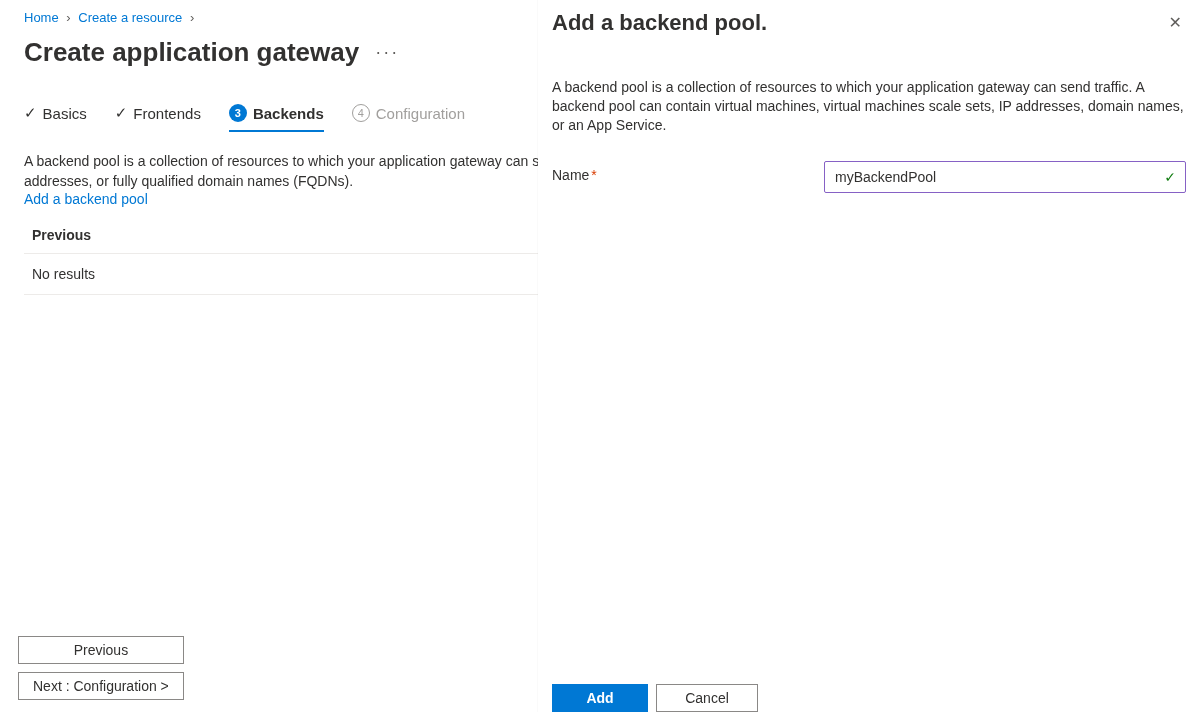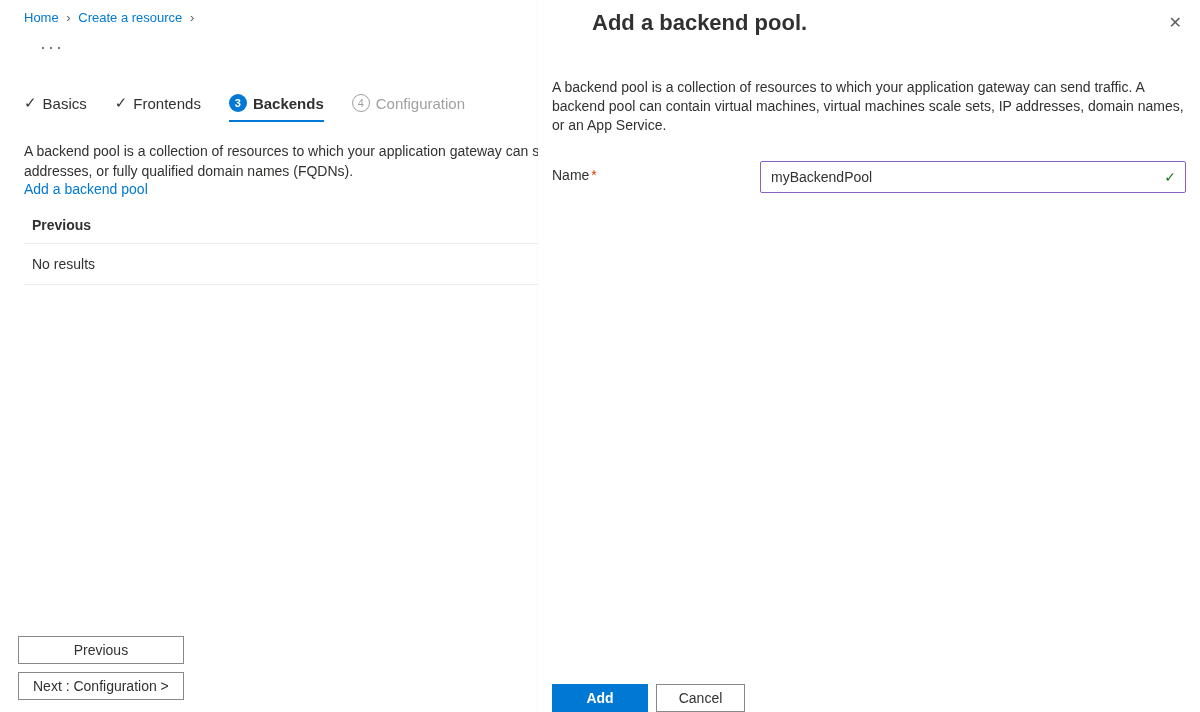--- a/index.html
+++ b/index.html
@@ -147,21 +147,21 @@
   
   .panel {
     position: absolute;
     top: 0; right: 0;
     width: 662px;
     height: 100%;
     background: #fff;
     padding: 8px 14px 0 14px;
     box-shadow: -1px 0 0 rgba(0,0,0,0.02);
   }
-  .panel-header { display: flex; align-items: flex-end; justify-content: space-between; margin-left: 40px; }
+  .panel-header { display: flex; align-items: flex-end; justify-content: space-between; }
   .panel-title {
     font-size: 22px;
     font-weight: 600;
     color: #323130;
     padding-top: 2px;
   }
   .close-icon {
     font-size: 16px;
     color: #605e5c;
     cursor: pointer;
@@ -171,30 +171,31 @@
     margin-top: 42px;
     font-size: 14px;
     color: #323130;
     line-height: 1.35;
   }
 
   .form-row {
     display: flex;
     margin-top: 26px;
     align-items: flex-start;
+    gap: 16px;
   }
   .form-row + .form-row { margin-top: 10px; }
   .form-label {
     flex: 0 0 208px;
     font-size: 14px;
     color: #323130;
     padding-top: 6px;
   }
   .req { color: #d83b01; padding-left:2px;}
-  .form-field { flex: 1; position: relative; }
+  .form-field { flex: 1; position: relative; margin-left: 48px; }
 
   .text-input {
     width: 100%;
     height: 32px;
     border: 1px solid #8661c5;
     border-radius: 2px;
     padding: 0 34px 0 10px;
     font-size: 14px;
     outline: none;
     color: #323130;
@@ -244,41 +245,42 @@
     width: 96px;
     background: #0078d4;
     border: 1px solid #0078d4;
     color: #fff;
     font-size: 14px;
     font-weight: 600;
     cursor: pointer;
   }
   .btn-default {
     height: 28px;
-    width: 89px;
+    width: 102px;
     background: #fff;
     border: 1px solid #8a8886;
     font-size: 14px;
     cursor: pointer;
     color: #323130;
   }
 </style>
 </head>
 <body>
 
 <div class="main">
 
   <div class="breadcrumb">
     <a class="bc-link">Home</a>
     <span class="bc-sep">›</span>
     <a class="bc-link">Create a resource</a>
     <span class="bc-sep">›</span>
   </div>
 
   <div class="page-title-row">
+    <div class="page-title">Create application gateway</div>
     <div class="more-dots">···</div>
   </div>
 
   <div class="tabs">
     <div class="tab">
       <span class="check">✓</span>
       <span>Basics</span>
     </div>
     <div class="tab">
       <span class="check">✓</span>

